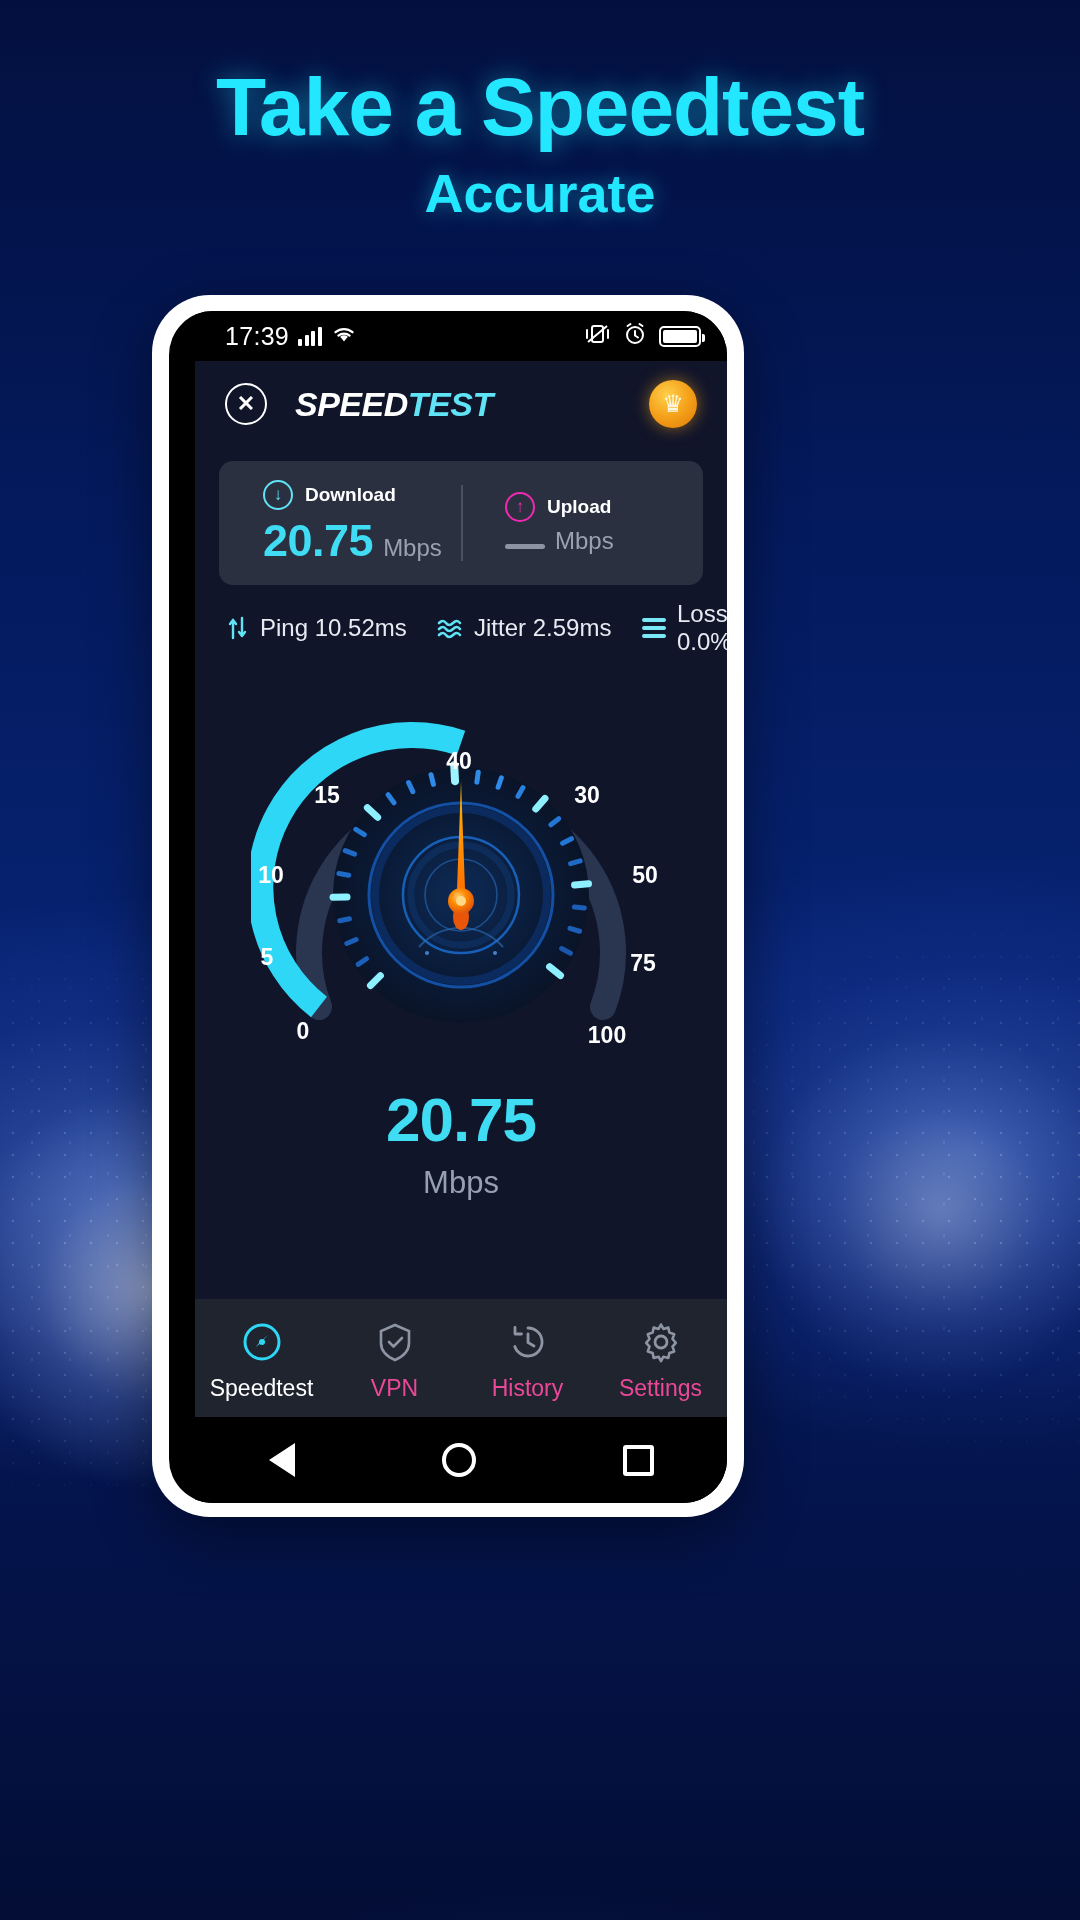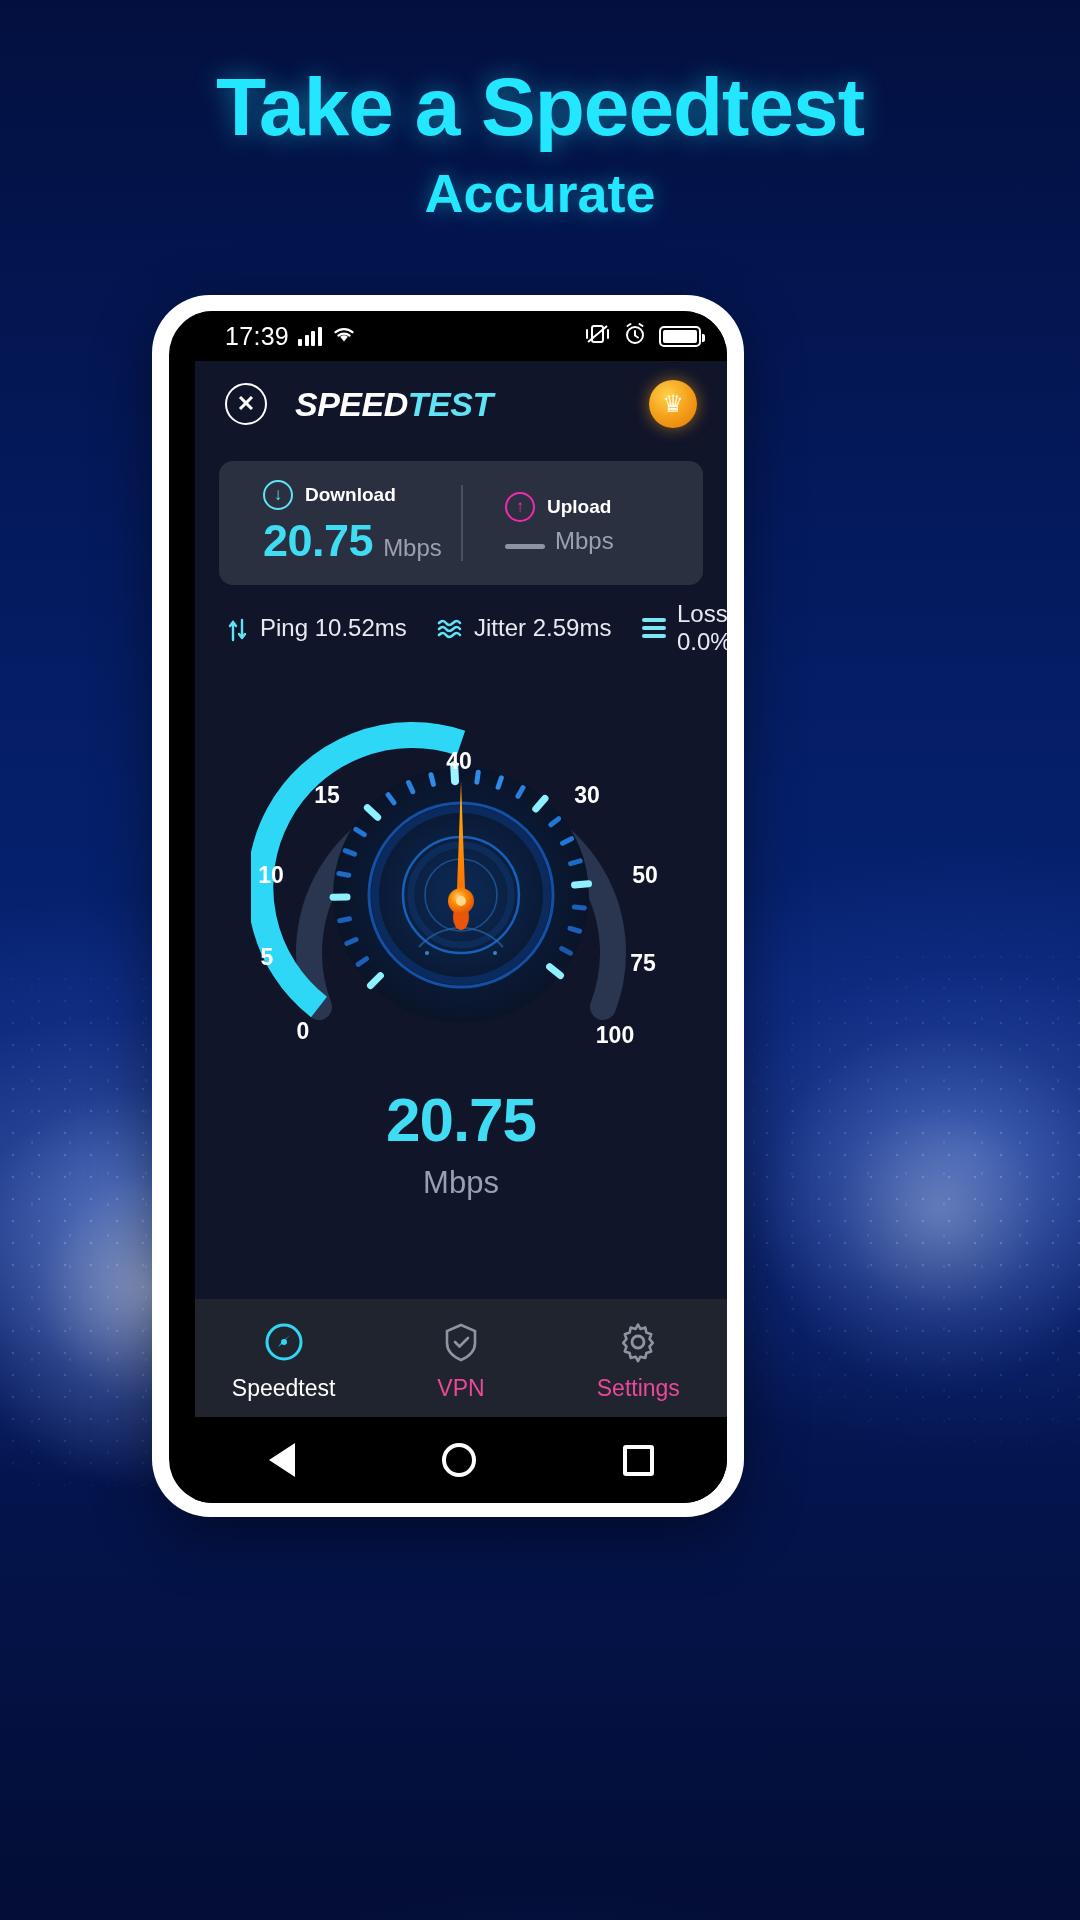--- a/index.html
+++ b/index.html
@@ -133,21 +133,21 @@
   .ph-num { color:#3fdcf3; font-size:45px; font-weight:bold; letter-spacing:-0.5px; }
   .ph-unit { color:#9aa0ae; font-size:24px; }
   .ph-dash { width:40px; height:5px; background:#8d93a2; border-radius:3px; display:inline-block; }
 
   
   .metrics {
     display:flex; align-items:center; padding:0 32px; height:86px; flex:0 0 auto;
     color:#e7eaf1; font-size:24px;
   }
   .metric { display:flex; align-items:center; gap:11px; }
-  .metric.m1 { flex:0 0 210px;align-items:flex-end; }
+  .metric.m1 { flex:0 0 210px; }
   .metric.m2 { flex:0 0 205px; }
   .m-ico { color:#5fe3f5; font-size:24px; display:flex; align-items:center; }
   .ico-lines { display:flex; flex-direction:column; gap:4px; }
   .ico-lines span { display:block; width:24px; height:4px; background:#7ce8f5; border-radius:2px; }
 
   
   .gauge-wrap { flex:1 1 auto; position:relative; display:flex; flex-direction:column;
                 align-items:center; justify-content:flex-start; padding-top:14px; min-height:0; }
   .gauge { position:relative; width:420px; height:400px; }
   .gauge svg { position:absolute; left:0; top:0; }
@@ -412,21 +412,21 @@
           </svg>
 
           <div class="tick-lbl" style="left:52px; top:346px;">0</div>
           <div class="tick-lbl" style="left:16px; top:272px;">5</div>
           <div class="tick-lbl" style="left:20px; top:190px;">10</div>
           <div class="tick-lbl" style="left:76px; top:110px;">15</div>
           <div class="tick-lbl" style="left:208px; top:76px;">40</div>
           <div class="tick-lbl" style="left:336px; top:110px;text-align:center;">30</div>
           <div class="tick-lbl" style="left:394px; top:190px;">50</div>
           <div class="tick-lbl" style="left:392px; top:278px;">75</div>
-          <div class="tick-lbl" style="left:364px; top:350px;">100</div>
+          <div class="tick-lbl" style="left:356px; top:350px;">100</div>
         </div>
 
         <div class="big-val">20.75</div>
         <div class="big-unit">Mbps</div>
       </div>
 
       <div class="bottomnav">
         <div class="nav-item active">
           <span class="nav-ico">
             <svg width="42" height="42" viewBox="0 0 42 42">
@@ -442,20 +442,30 @@
             <svg width="40" height="42" viewBox="0 0 40 42">
                 <path d="M20 4 L34 10 V22 c0 9 -7 14 -14 17 c-7 -3 -14 -8 -14 -17 V10 Z" stroke="#8d95a5" stroke-width="2.6" fill="none"></path>
                 <path d="M14 21 l4.5 4.5 L27 17" stroke="#8d95a5" stroke-width="2.6" fill="none" stroke-linecap="round" stroke-linejoin="round"></path>
               </svg>
           </span>
           <span class="nav-lbl">VPN</span>
         </div>
         <div class="nav-item">
           <span class="nav-ico">
             <svg width="42" height="42" viewBox="0 0 42 42">
+                <path d="M21 7 a14 14 0 1 1 -13.2 18.5" stroke="#8d95a5" stroke-width="2.8" fill="none" stroke-linecap="round"></path>
+                <path d="M8 13 V6.5 M8 13 H14.5" stroke="#8d95a5" stroke-width="2.8" fill="none" stroke-linecap="round"></path>
+                <path d="M21 13 v8.5 l6 3.5" stroke="#8d95a5" stroke-width="2.8" fill="none" stroke-linecap="round"></path>
+              </svg>
+          </span>
+          <span class="nav-lbl">History</span>
+        </div>
+        <div class="nav-item">
+          <span class="nav-ico">
+            <svg width="42" height="42" viewBox="0 0 42 42">
                 <circle cx="21" cy="21" r="6" stroke="#8d95a5" stroke-width="2.8" fill="none"></circle>
                 <path d="M21 3.5 l2.4 4.4 4.9 -1.3 1.1 5 4.8 1.6 -1.7 4.8 3.3 3.8 -3.3 3.8 1.7 4.8 -4.8 1.6 -1.1 5 -4.9 -1.3 -2.4 4.4 -2.4 -4.4 -4.9 1.3 -1.1 -5 -4.8 -1.6 1.7 -4.8 -3.3 -3.8 3.3 -3.8 -1.7 -4.8 4.8 -1.6 1.1 -5 4.9 1.3 Z" stroke="#8d95a5" stroke-width="2.6" fill="none" stroke-linejoin="round"></path>
               </svg>
           </span>
           <span class="nav-lbl">Settings</span>
         </div>
       </div>
 
       <div class="androidnav">
         <span class="nv-back"></span>

